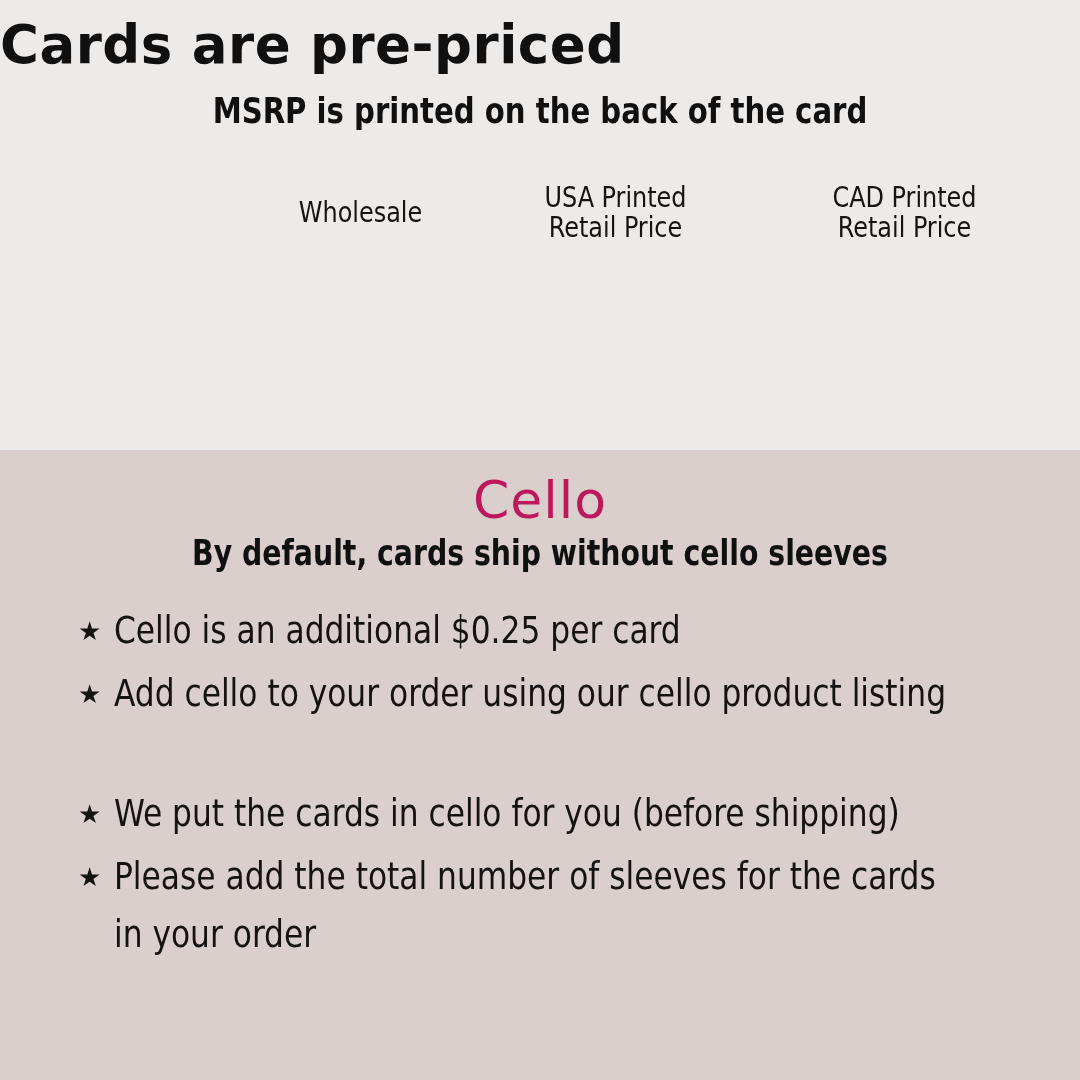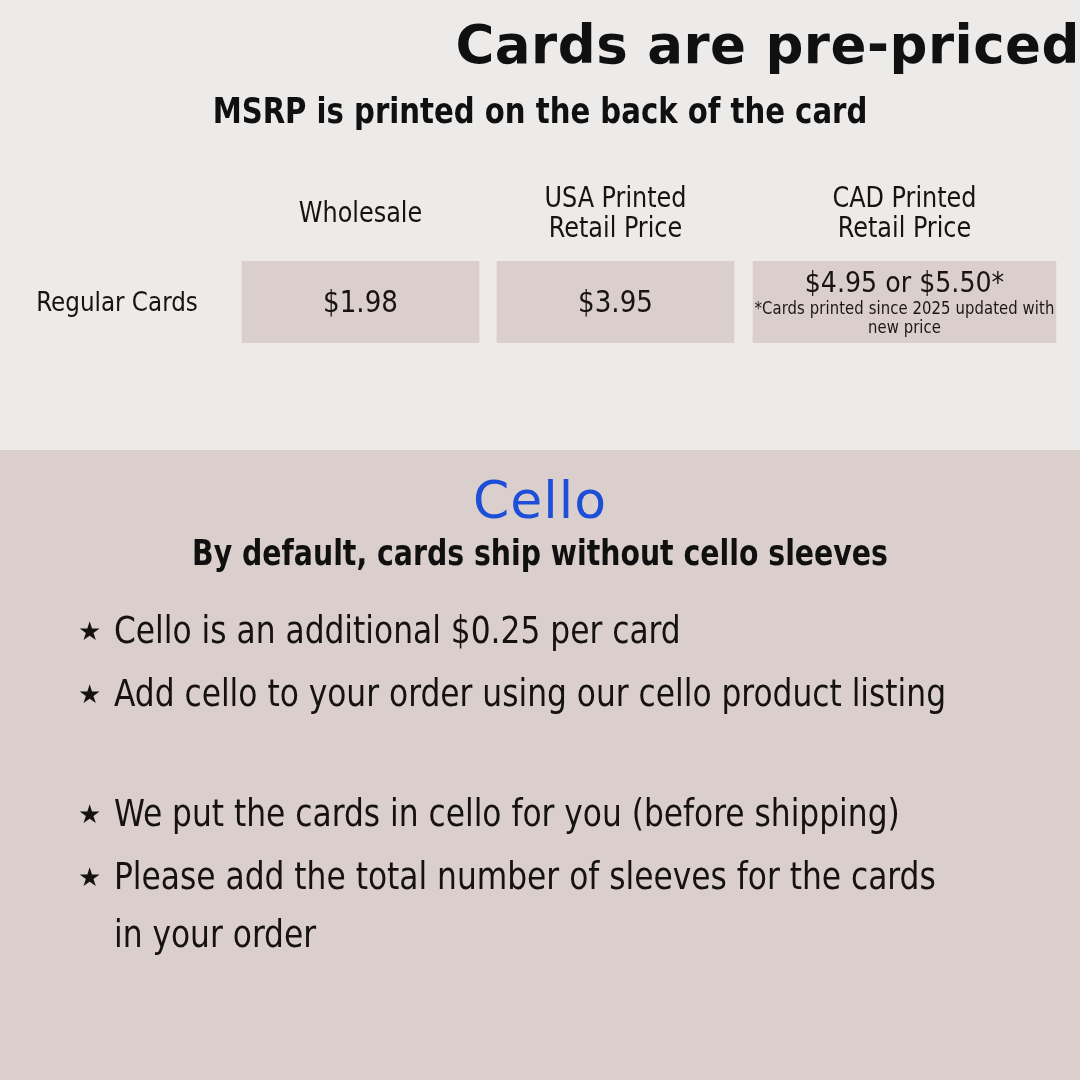--- a/index.html
+++ b/index.html
@@ -22,21 +22,21 @@
     left: 0; top: 0;
     width: 1080px;
     height: 450px;
     background: #ecebea;
   }
 
   #page-title {
     position: absolute;
     left: 0; top: 14px;
     width: 1080px;
-    text-align: right;
+    text-align: left;
     font-family: "DejaVu Sans", sans-serif;
     font-size: 53px;
     font-weight: 700;
     letter-spacing: 0.5px;
     color: #111010;
     white-space: nowrap;
   }
 
   #page-subtitle {
     position: absolute;
@@ -127,21 +127,21 @@
 
   #cello-title {
     position: absolute;
     left: 0; top: 20px;
     width: 1080px;
     text-align: center;
     font-family: "DejaVu Sans", sans-serif;
     font-size: 52px;
     font-weight: 400;
     letter-spacing: 1px;
-    color: #1d4ed8;
+    color: #be185d;
   }
 
   #cello-subtitle {
     position: absolute;
     left: 0; top: 83px;
     width: 1080px;
     text-align: center;
     font-family: "DejaVu Sans Condensed", "Liberation Sans Narrow", "Liberation Sans", sans-serif;
     font-size: 35px;
     font-weight: 700;
@@ -208,35 +208,20 @@
             <span>USA Printed</span><br>
             <span>Retail Price</span>
           </th>
           <th class="col-head">
             <span>CAD Printed</span><br>
             <span>Retail Price</span>
           </th>
         </tr>
       </thead>
       <tbody>
-        <tr>
-          <td class="row-head">
-            <span>Regular Cards</span>
-          </td>
-          <td class="cell">
-            <span class="price-main">$1.98</span>
-          </td>
-          <td class="cell">
-            <span class="price-main">$3.95</span>
-          </td>
-          <td class="cell with-note">
-            <span class="price-main">$4.95 or $5.50*</span>
-            <span class="price-note">*Cards printed since 2025 updated with new price</span>
-          </td>
-        </tr>
       </tbody>
     </table>
   </div>
 </div>
 
 <div id="cello-section">
 
   <div id="cello-title">Cello</div>
 
   <div id="cello-subtitle">By default, cards ship without cello sleeves</div>

